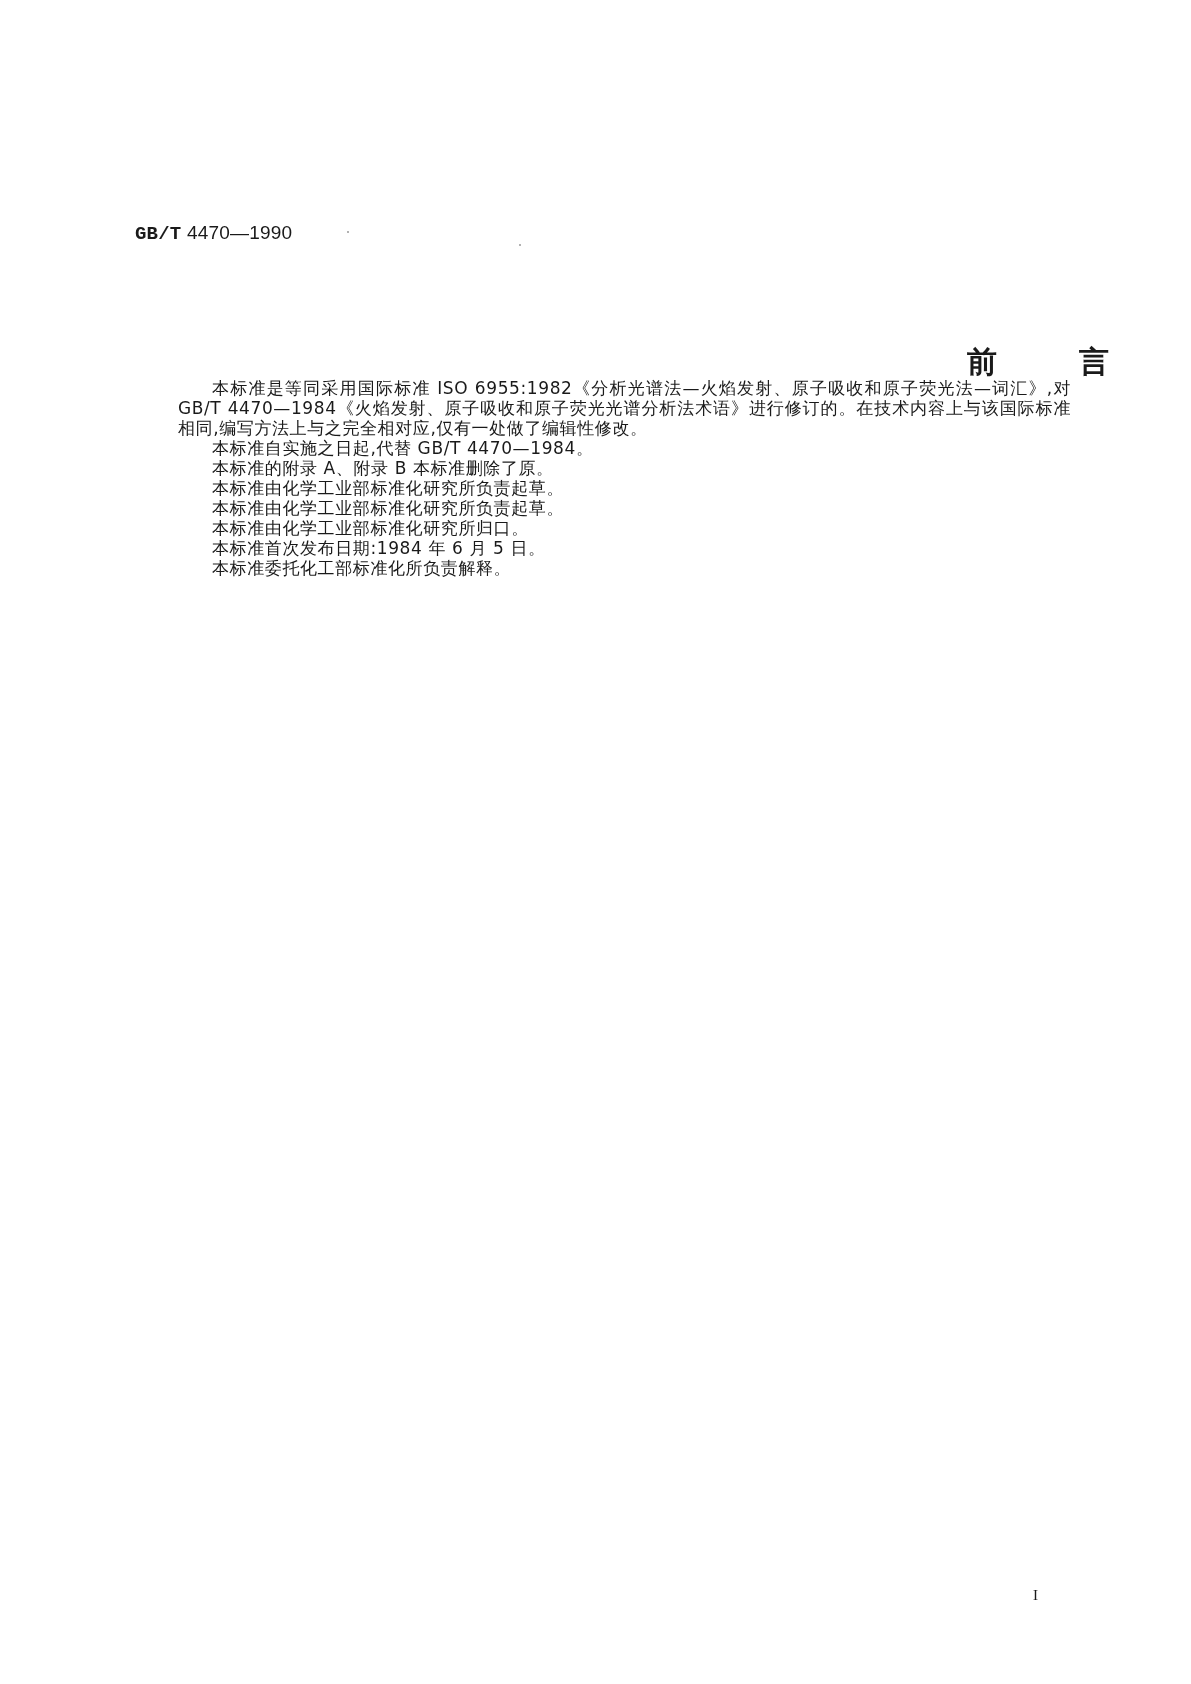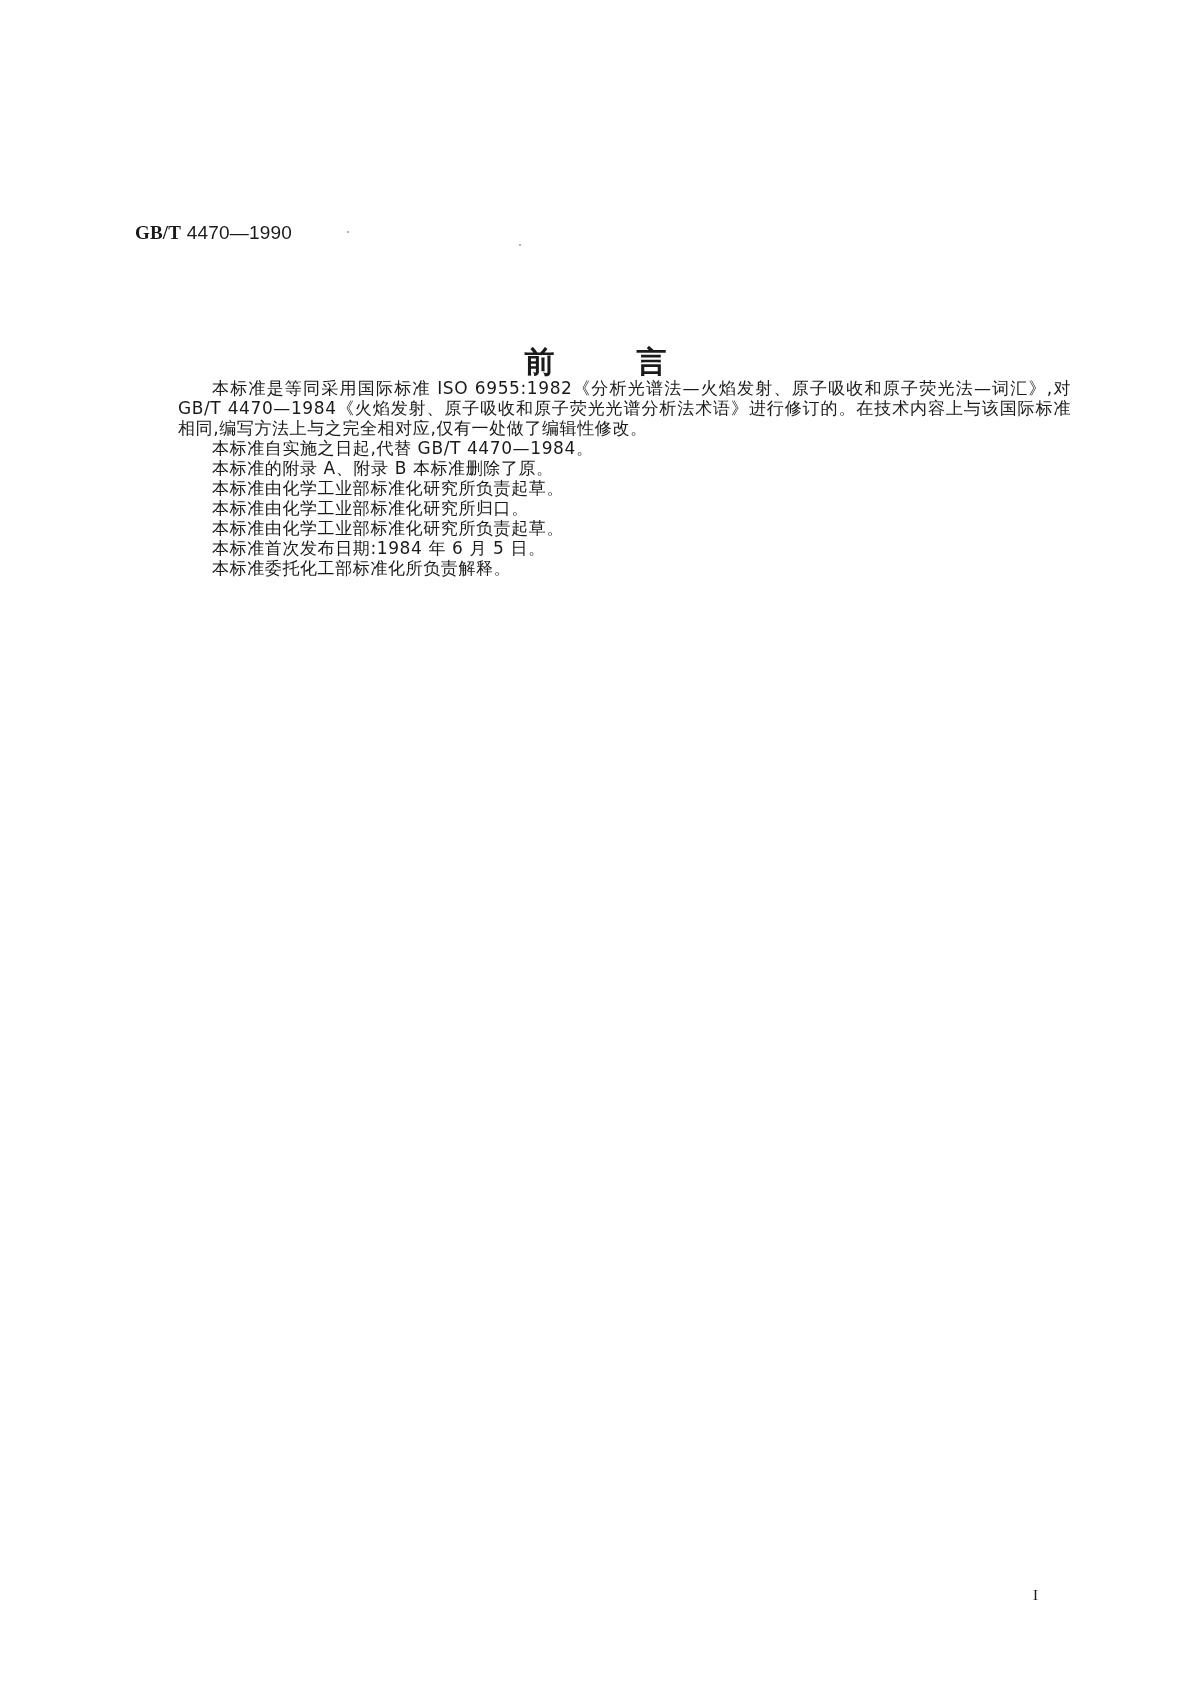--- a/index.html
+++ b/index.html
@@ -6,24 +6,24 @@
   body {
     width: 1191px; height: 1684px; position: relative; overflow: hidden;
     color: #1a1a1a;
     font-family: "DejaVu Serif", "Liberation Serif", serif;
   }
   .std-code {
     position: absolute; left: 135px; top: 222px;
     font-family: "Liberation Sans", "DejaVu Sans", sans-serif;
     font-size: 19px; letter-spacing: 0.2px;
   }
-  .std-code .gb { font-family: Liberation Serif, serif; font-weight: bold; margin-top: 17px; }
+  .std-code .gb { font-family: Liberation Mono, monospace; font-weight: bold; margin-top: 17px; }
   .title {
     position: absolute; left: 0; top: 342px; width: 1191px;
-    text-align: center;
+    text-align: right;
     font-family: "DejaVu Sans", sans-serif;
     font-size: 30px; font-weight: bold;
     letter-spacing: 82px; padding-left: 82px; box-sizing: border-box;
   }
   .body-text {
     position: absolute; left: 178px; top: 378px; width: 893px;
     font-size: 17px; line-height: 20px;
     font-family: "DejaVu Sans", "Liberation Sans", sans-serif;
   }
   .body-text p { margin: 0; text-indent: 2em; text-align: justify; letter-spacing: 0.6px; }
@@ -41,22 +41,22 @@
   <span>4470—1990</span>
 </div>
 
 <div class="title">前言</div>
 
 <div class="body-text">
   <p>本标准是等同采用国际标准 ISO 6955:1982《分析光谱法—火焰发射、原子吸收和原子荧光法—词汇》,对 GB/T 4470—1984《火焰发射、原子吸收和原子荧光光谱分析法术语》进行修订的。在技术内容上与该国际标准相同,编写方法上与之完全相对应,仅有一处做了编辑性修改。</p>
   <p>本标准自实施之日起,代替 GB/T 4470—1984。</p>
   <p>本标准的附录 A、附录 B 本标准删除了原。</p>
   <p>本标准由化学工业部标准化研究所负责起草。</p>
+  <p>本标准由化学工业部标准化研究所负责起草。</p>
   <p>本标准由化学工业部标准化研究所归口。</p>
-  <p>本标准由化学工业部标准化研究所负责起草。</p>
   <p>本标准首次发布日期:1984 年 6 月 5 日。</p>
   <p>本标准委托化工部标准化所负责解释。</p>
 </div>
 
 <div class="page-number">I</div>
 
 <span class="speck" style="left:347px;top:231px"></span>
 <span class="speck" style="left:519px;top:244px"></span>
 
 </body></html>

